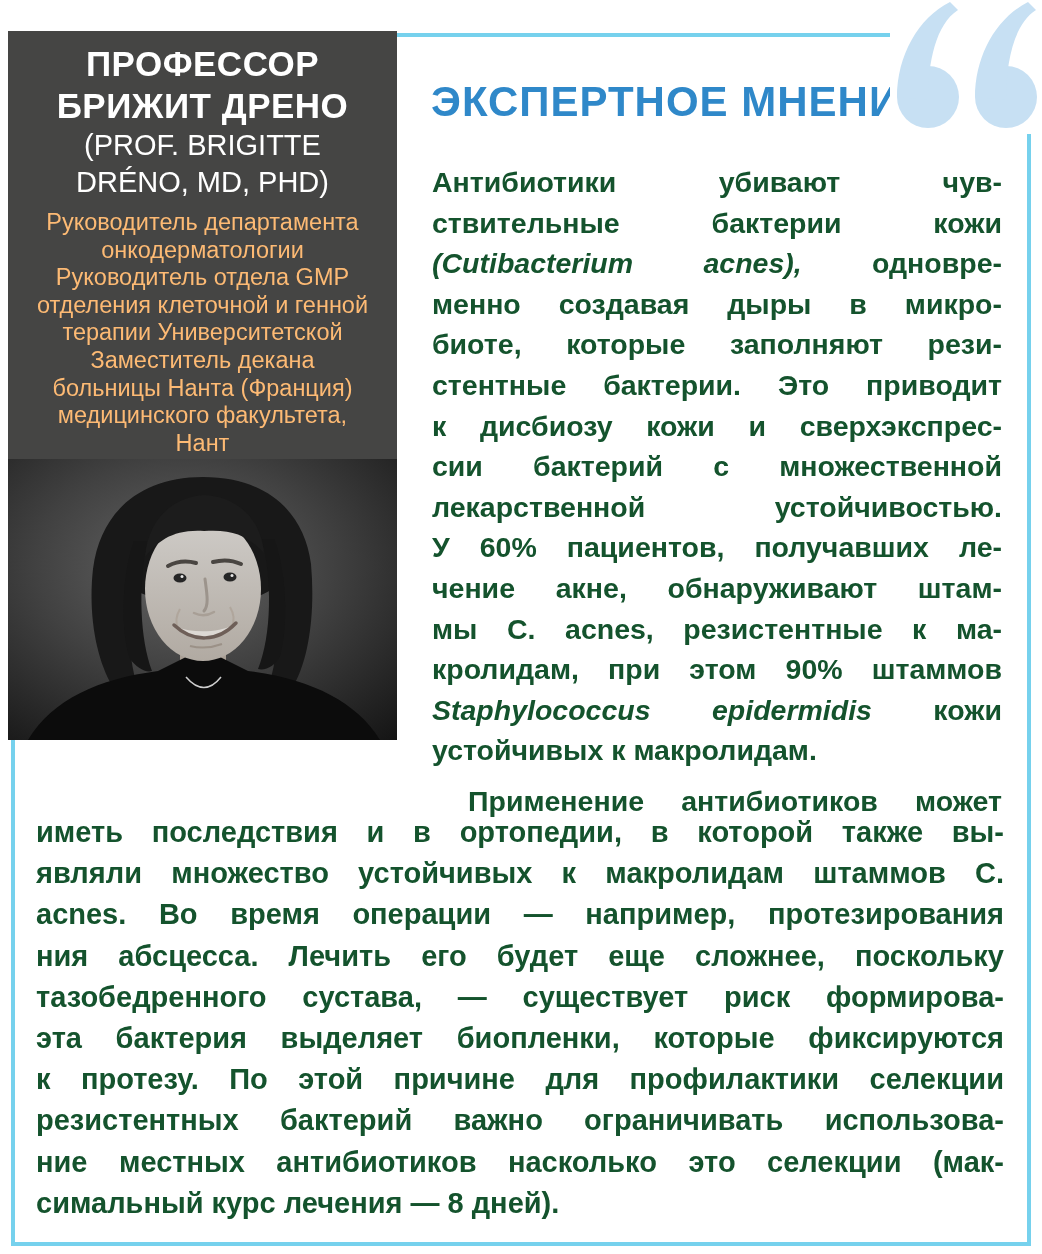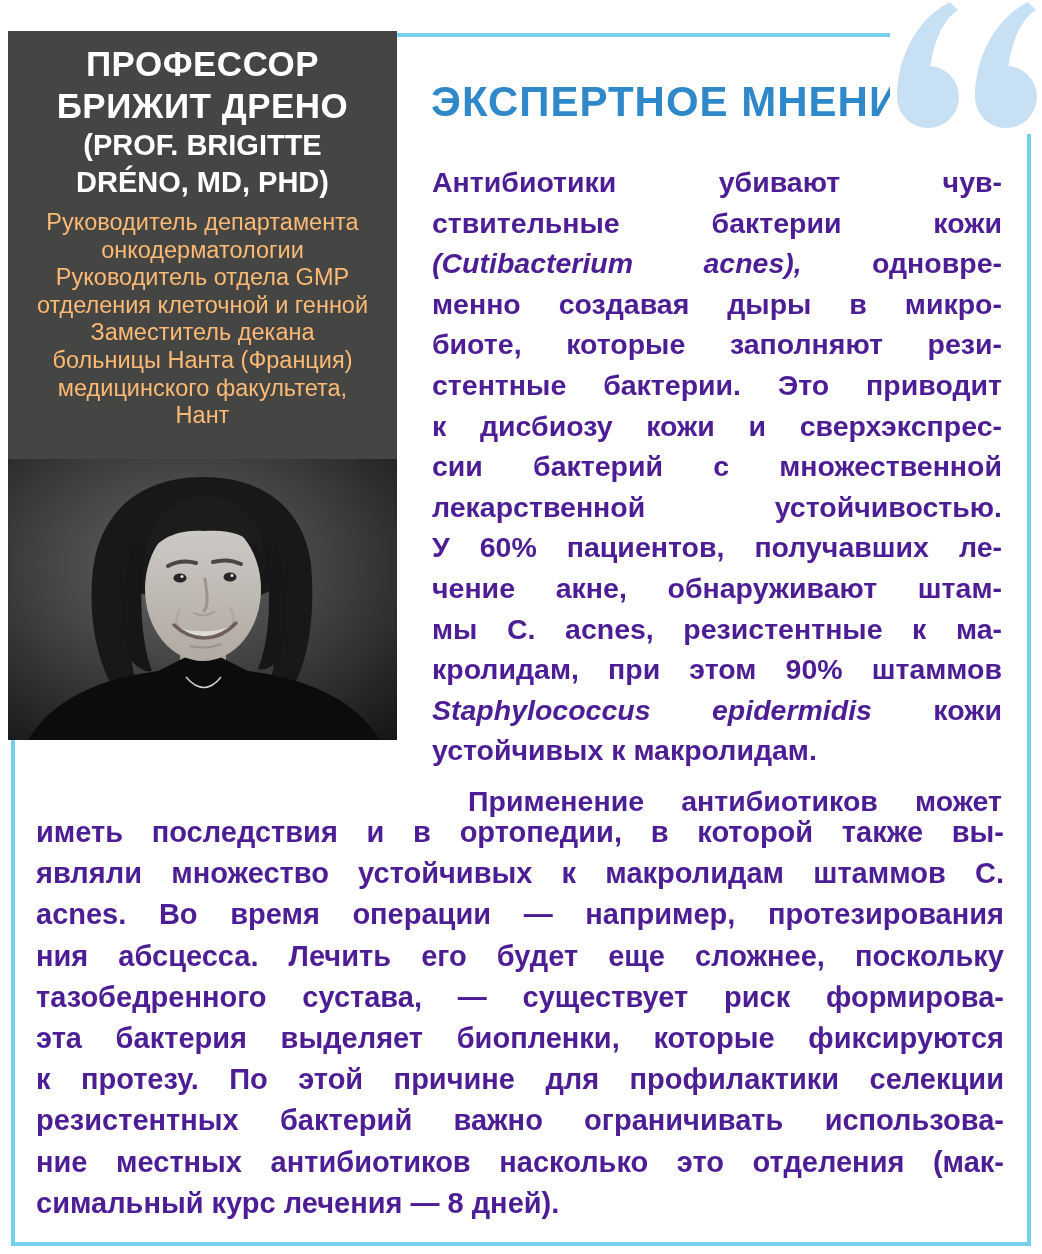--- a/index.html
+++ b/index.html
@@ -4,30 +4,30 @@
 <style>
   html,body{margin:0;padding:0;background:#fff;}
   #app{position:relative;width:1042px;height:1254px;background:#fff;overflow:hidden;
        font-family:"Liberation Sans",sans-serif;}
   .frame{position:absolute;left:11px;top:33px;width:1020px;height:1213px;
          box-sizing:border-box;border:4px solid #76d1ed;z-index:0;}
   .quote-wrap{position:absolute;left:890px;top:0;width:152px;height:134px;z-index:3;}
   .card{position:absolute;left:8px;top:31px;width:389px;height:428px;background:#454544;
         color:#ffffff;text-align:center;box-sizing:border-box;padding:12px 12px 0;z-index:2;}
   .card-name .line{font-size:35px;font-weight:bold;line-height:42px;letter-spacing:.5px;text-align:center;}
-  .card-latin .line{font-size:29px;font-weight:bold;line-height:37px;text-align:center;}
+  .card-latin .line{font-size:29px;font-weight:normal;line-height:37px;text-align:center;}
   .card-roles{margin-top:8px;color:#fdba74;}
   .card-roles .line{font-size:23.5px;line-height:27.6px;text-align:center;}
   .photo{position:absolute;left:8px;top:459px;width:389px;height:281px;z-index:2;}
   .photo svg{display:block;}
   .headline{position:absolute;left:431px;top:81px;font-size:42px;font-weight:bold;
             color:#2f88c9;letter-spacing:1px;white-space:nowrap;z-index:2;line-height:42px;}
   .col-text{position:absolute;left:432px;top:162px;width:570px;z-index:2;}
   .full-text{position:absolute;left:36px;top:812px;width:968px;z-index:2;}
-  .bodytext .line{font-size:28.5px;font-weight:bold;color:#4c1d95;line-height:40.6px;}
+  .bodytext .line{font-size:28.5px;font-weight:bold;color:#14532d;line-height:40.6px;}
   .full-text .line{font-size:29px;line-height:41.2px;}
   .justified .line{text-align:justify;text-align-last:justify;}
   .justified .line.last{text-align-last:left;}
   .line.indent{text-indent:36px;margin-top:10px;}
   .it{font-style:italic;}
 </style>
 </head>
 <body>
 
 <div id="app">
@@ -57,20 +57,21 @@
       </div>
     <div class="card-latin">
         <div class="line"><span>(PROF. BRIGITTE</span></div>
         <div class="line"><span>DRÉNO, MD, PHD)</span></div>
       </div>
     <div class="card-roles">
         <div class="line"><span>Руководитель департамента</span></div>
         <div class="line"><span>онкодерматологии</span></div>
         <div class="line"><span>Руководитель отдела GMP</span></div>
         <div class="line"><span>отделения клеточной и генной</span></div>
+        <div class="line"><span>терапии Университетской</span></div>
         <div class="line"><span>Заместитель декана</span></div>
         <div class="line"><span>больницы Нанта (Франция)</span></div>
         <div class="line"><span>медицинского факультета,</span></div>
         <div class="line"><span>Нант</span></div>
       </div>
   </div>
 
   <div class="photo">
     <svg width="389" height="281" viewBox="0 0 389 281" xmlns="http://www.w3.org/2000/svg">
       <defs>
@@ -140,17 +141,17 @@
 
   <div class="full-text bodytext justified">
       <div class="line"><span>иметь последствия и в ортопедии, в которой также вы-</span></div>
       <div class="line"><span>являли множество устойчивых к макролидам штаммов C.</span></div>
       <div class="line"><span>acnes. Во время операции — например, протезирования</span></div>
       <div class="line"><span>ния абсцесса. Лечить его будет еще сложнее, поскольку</span></div>
       <div class="line"><span>тазобедренного сустава, — существует риск формирова-</span></div>
       <div class="line"><span>эта бактерия выделяет биопленки, которые фиксируются</span></div>
       <div class="line"><span>к протезу. По этой причине для профилактики селекции</span></div>
       <div class="line"><span>резистентных бактерий важно ограничивать использова-</span></div>
-      <div class="line"><span>ние местных антибиотиков насколько это отделения (мак-</span></div>
+      <div class="line"><span>ние местных антибиотиков насколько это селекции (мак-</span></div>
       <div class="line last"><span>симальный курс лечения — 8 дней).</span></div>
     </div>
 
 </div>
 
 </body></html>

